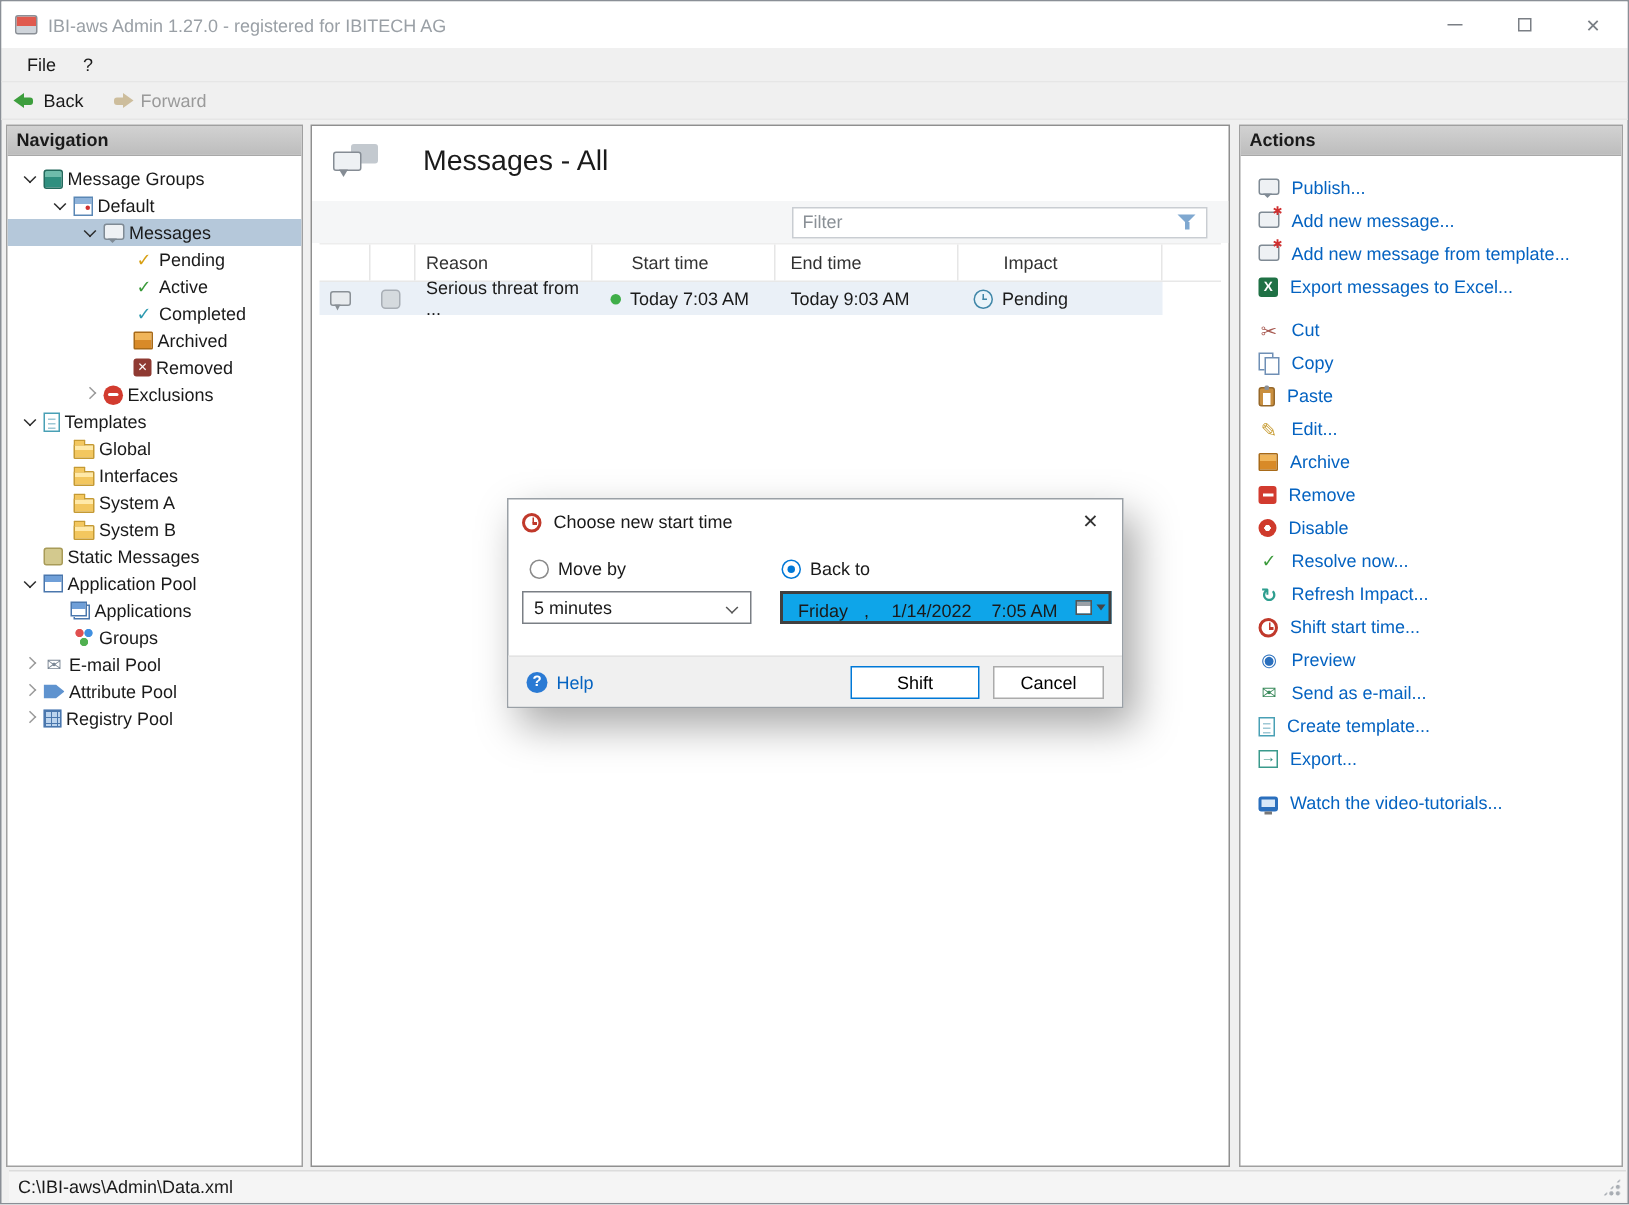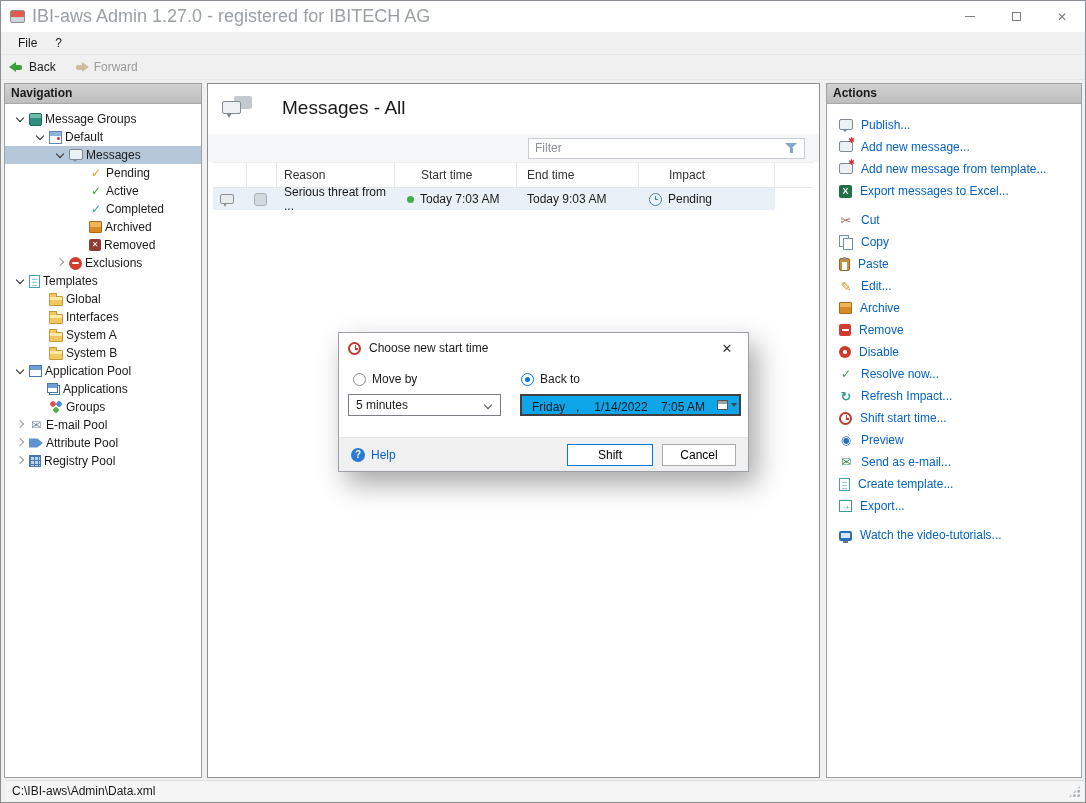--- a/index.html
+++ b/index.html
@@ -3,21 +3,21 @@
 <meta charset="utf-8">
 <style>
   *{margin:0;padding:0;box-sizing:border-box}
   html,body{width:1086px;height:803px}
   body{font-family:"Liberation Sans","DejaVu Sans",sans-serif;font-size:12px;color:#1a1a1a;background:#f0f0f0;position:relative;overflow:hidden}
   .app{position:absolute;inset:0;border:1px solid #8a8f96;background:#f0f0f0}
 
   
   .titlebar{height:31px;background:#fff;display:flex;align-items:center;padding-left:9px;position:relative}
   .app-icon{width:15px;height:13px;border:1px solid #8a8f96;border-radius:2px;background:linear-gradient(180deg,#e05a4e 0 55%,#cfd4da 55%);margin-right:7px;flex:none}
-  .title-text{color:#9aa0a6;font-size:18px;white-space:nowrap}
+  .title-text{color:#9aa0a6;font-size:12px;white-space:nowrap}
   .win-controls{position:absolute;right:0;top:0;height:100%;display:flex}
   .win-btn{width:46px;height:100%;display:flex;align-items:center;justify-content:center;color:#7a7f85}
   .glyph-min{width:10px;height:1px;background:#7a7f85}
   .glyph-max{width:9px;height:9px;border:1px solid #7a7f85}
   .glyph-close{font-size:12px;line-height:1}
 
   
   .menubar{height:23px;background:#f0f0f0;display:flex;align-items:center;padding-left:8px;border-bottom:1px solid #e6e6e6}
   .menu-item{padding:0 9px;height:100%;display:flex;align-items:center}
   .toolbarr{height:25px;background:#f0f0f0;display:flex;align-items:center;padding-left:8px;gap:18px;border-bottom:1px solid #e6e6e6}
@@ -276,20 +276,25 @@
             <span class="exp"></span>
             <span class="nicon ic-folder"></span>
             <span class="tree-label">System A</span>
           </div>
           <div class="tree-row" style="padding-left: 28px;">
             <span class="exp"></span>
             <span class="nicon ic-folder"></span>
             <span class="tree-label">System B</span>
           </div>
           <div class="tree-row" style="padding-left: 8px;">
+            <span class="exp"></span>
+            <span class="nicon ic-static-messages"></span>
+            <span class="tree-label">Static Messages</span>
+          </div>
+          <div class="tree-row" style="padding-left: 8px;">
             <span class="exp down"></span>
             <span class="nicon ic-app-window"></span>
             <span class="tree-label">Application Pool</span>
           </div>
           <div class="tree-row" style="padding-left: 28px;">
             <span class="exp"></span>
             <span class="nicon ic-app-windows"></span>
             <span class="tree-label">Applications</span>
           </div>
           <div class="tree-row" style="padding-left: 28px;">

